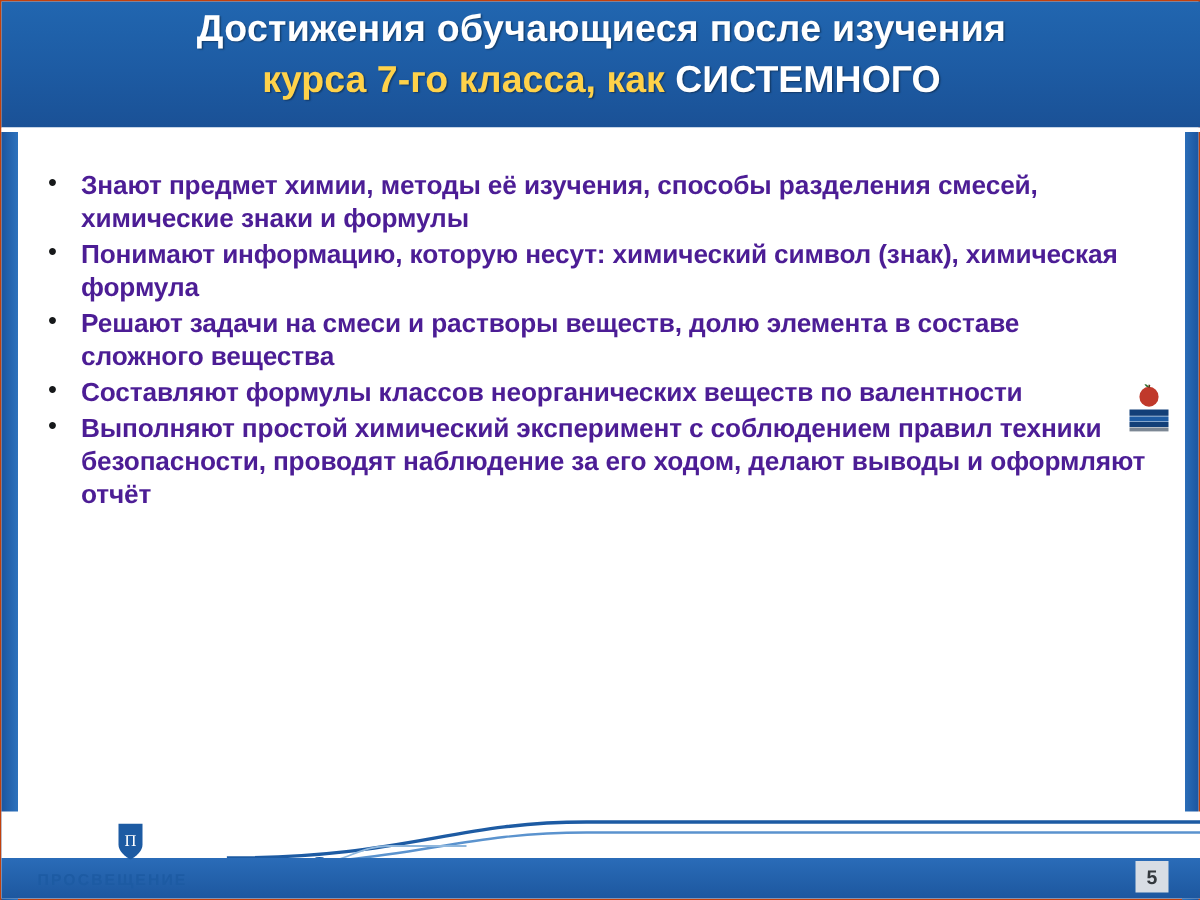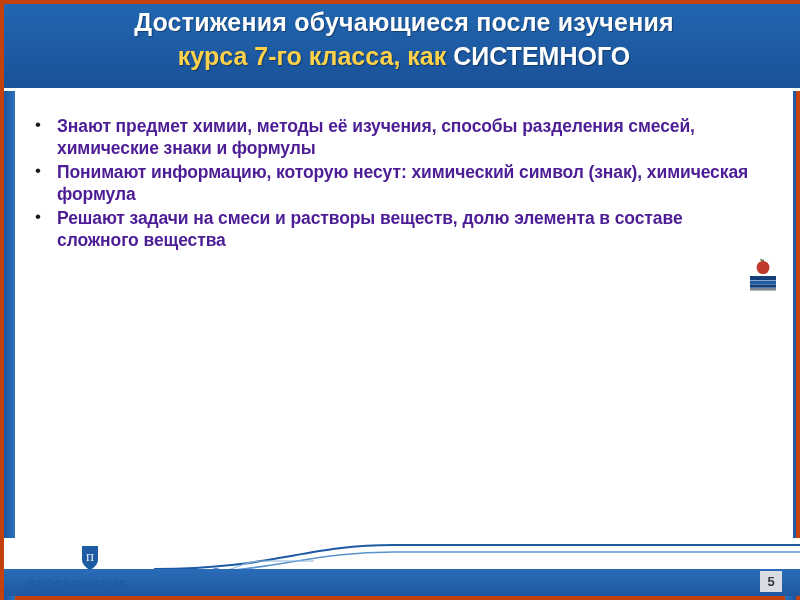--- a/index.html
+++ b/index.html
@@ -12,21 +12,21 @@
     font-family: "Liberation Sans", sans-serif;
     background: #ffffff;
     overflow: hidden;
   }
   .slide {
     position: relative;
     width: 800px;
     height: 600px;
     background: #ffffff;
     box-sizing: border-box;
-    border: 4px solid #c2410c;
+    border: 1px solid #c2410c;
   }
   
   .title-band {
     position: absolute;
     left: 0;
     top: 0;
     width: 800px;
     height: 84px;
     background: #1f5fa8;
     background: linear-gradient(180deg, #2166b0 0%, #1d5ba3 55%, #1a5196 100%);
@@ -186,20 +186,22 @@
   </div>
 
   <div class="left-rail"></div>
   <div class="right-rail"></div>
 
   <div class="body-area">
     <ul class="bullets">
       <li>Знают предмет химии, методы её изучения, способы разделения смесей, химические знаки и формулы</li>
       <li>Понимают информацию, которую несут: химический символ (знак), химическая формула</li>
       <li>Решают задачи на смеси и растворы веществ, долю элемента в составе сложного вещества</li>
+      <li>Составляют  формулы  классов неорганических  веществ по валентности</li>
+      <li>Выполняют простой химический эксперимент с соблюдением правил техники безопасности, проводят наблюдение за его ходом, делают выводы и оформляют отчёт</li>
     </ul>
   </div>
 
   <div class="apple-icon">
     <svg width="30" height="34" viewBox="0 0 30 34">
       <path d="M14.8 3 C14.2 1.5 13 0.8 12 1.2 C12.6 2.4 13.5 3.2 14.6 3.4 Z" fill="#2b6b2b"></path>
       <ellipse cx="15" cy="9.5" rx="6.4" ry="6.6" fill="#c0392b"></ellipse>
       <path d="M15 3.4 L15.3 1.5" stroke="#5a3a1a" stroke-width="1.1" fill="none"></path>
       <rect x="2" y="18" width="26" height="4.2" fill="#123f78"></rect>
       <rect x="2" y="22.6" width="26" height="3.4" fill="#1d5ba3"></rect>

